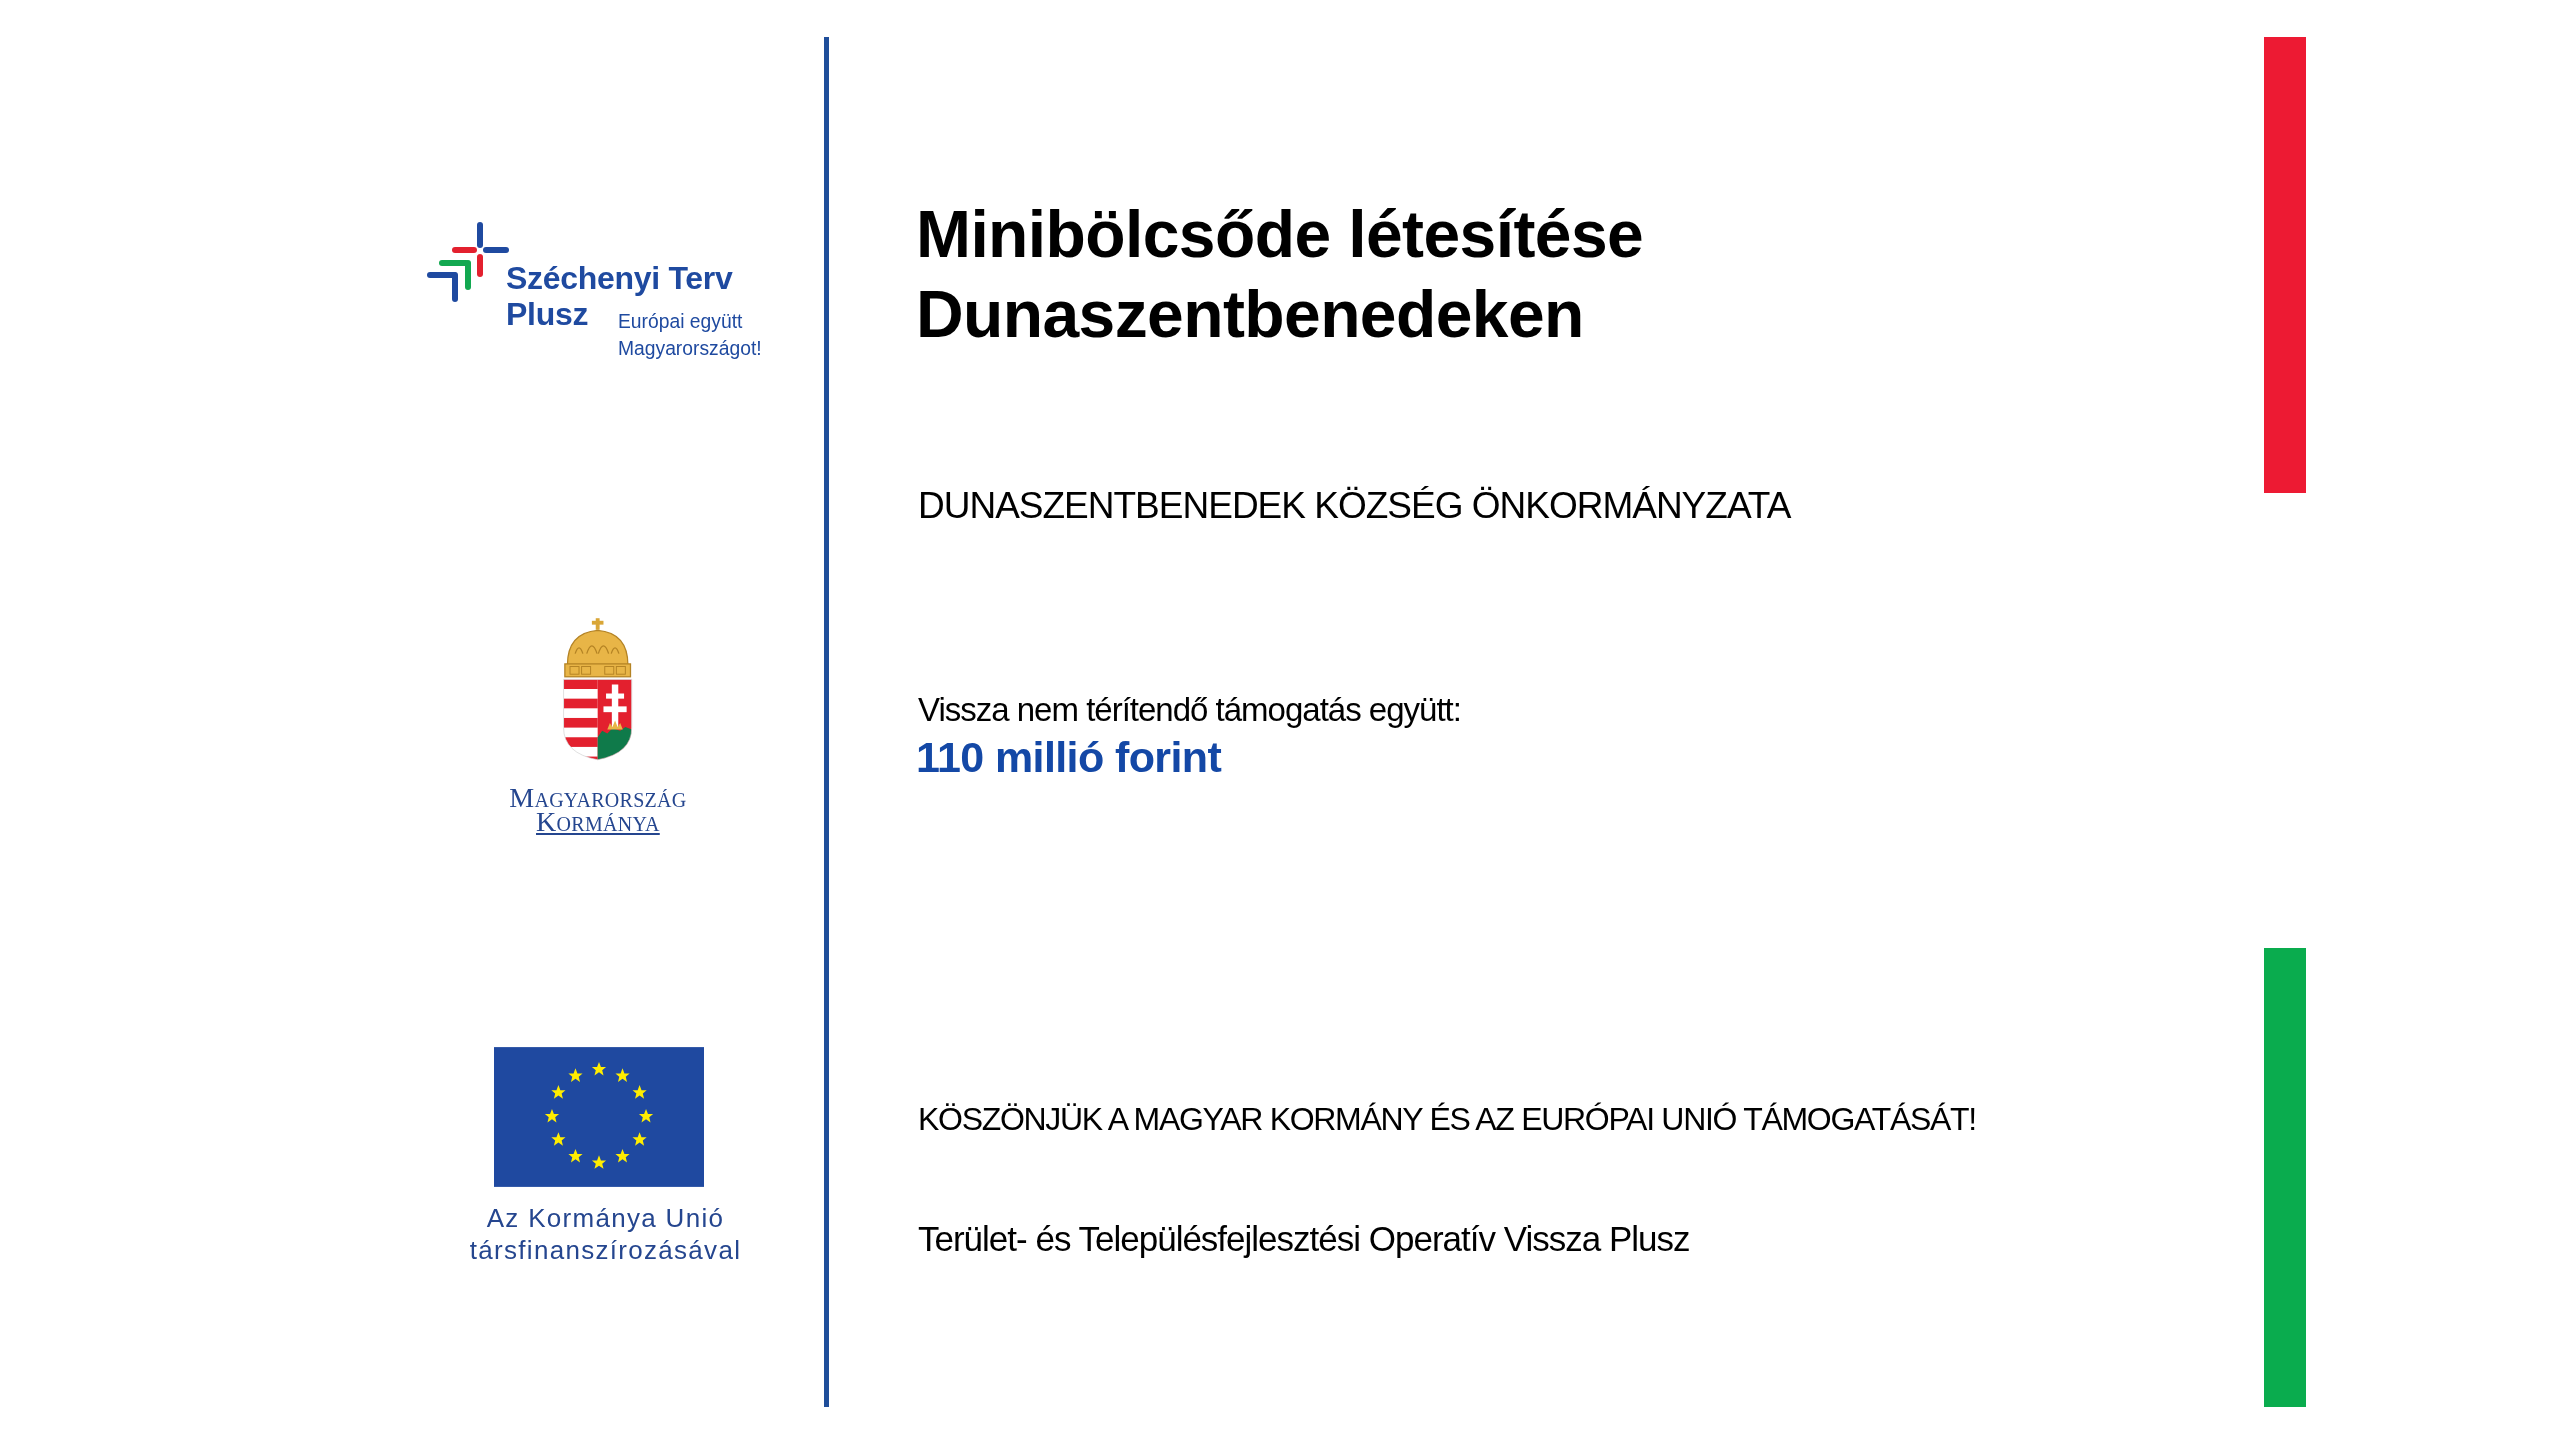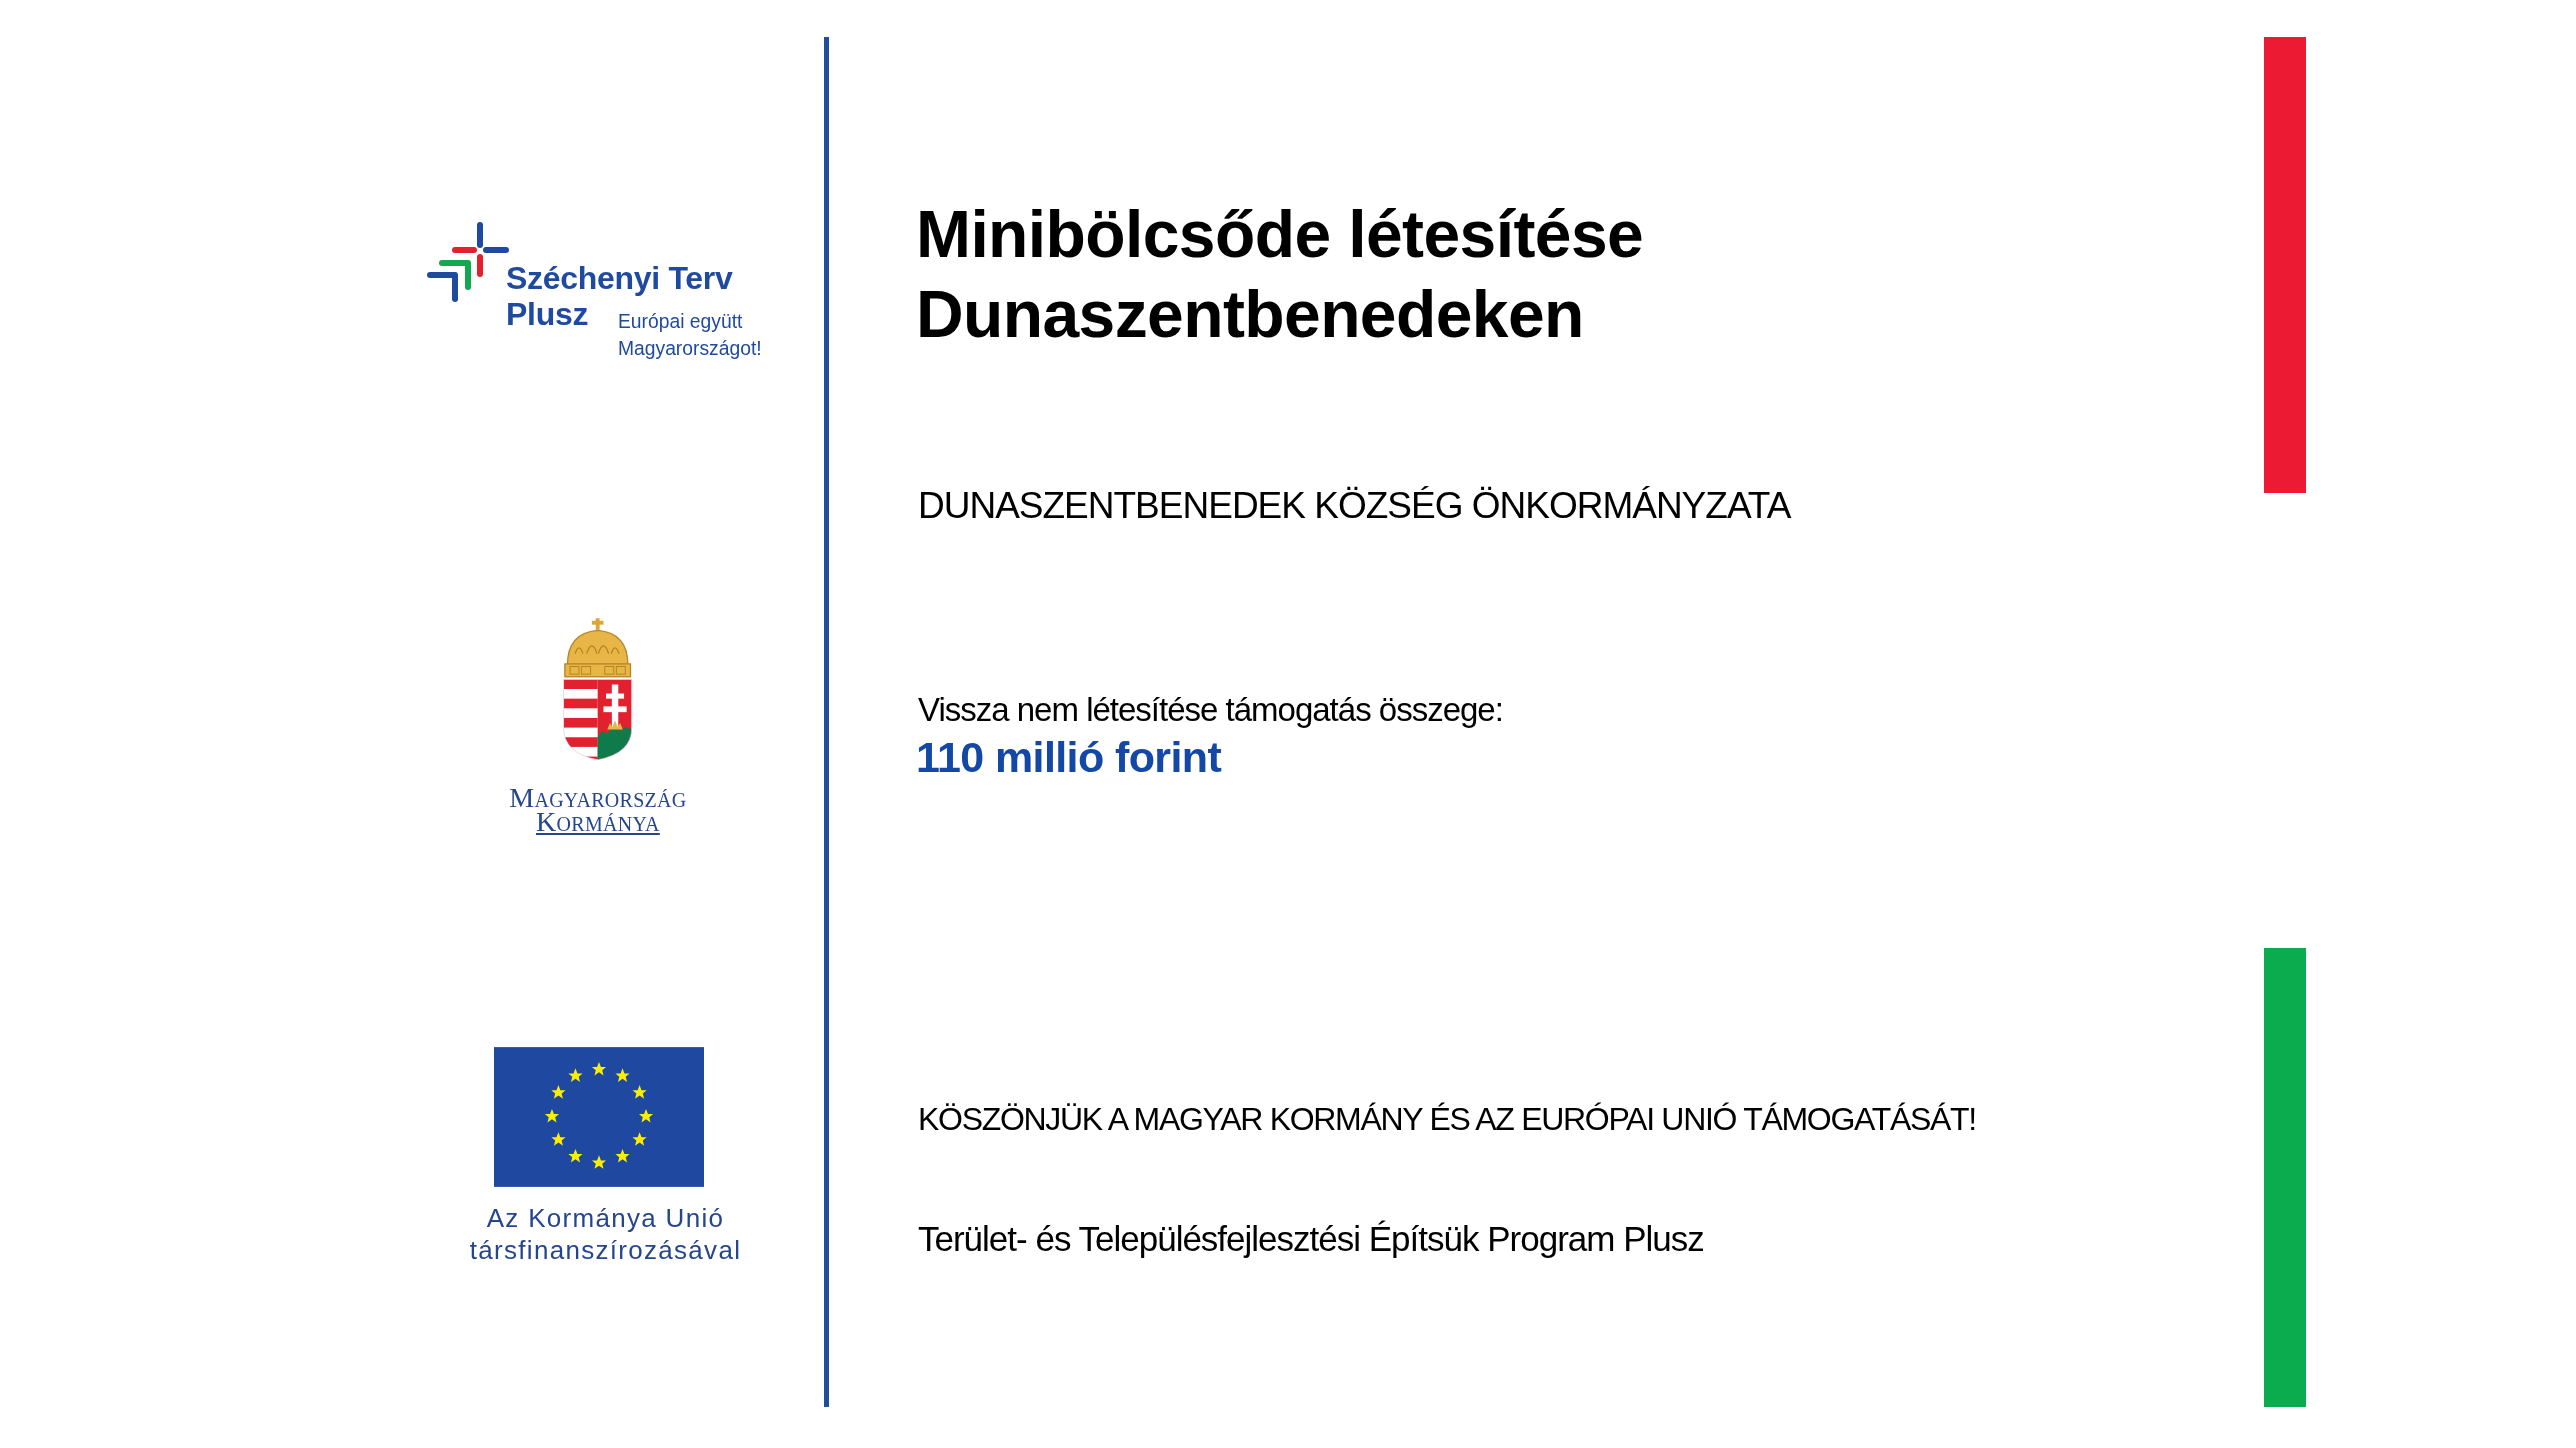--- a/index.html
+++ b/index.html
@@ -103,19 +103,19 @@
   </svg>
   <div class="txt" style="left:0; top:158px; width:309px; text-align:center; font-size:26px; color:#25468f; letter-spacing:1.3px;">Az Kormánya Unió</div>
   <div class="txt" style="left:0; top:190px; width:309px; text-align:center; font-size:26px; color:#25468f; letter-spacing:1.3px;">társfinanszírozásával</div>
 </div>
 
 <div class="txt" style="left:916px; top:201px; font-size:66px; font-weight:bold; color:#000; letter-spacing:-0.6px;">Minibölcsőde létesítése</div>
 <div class="txt" style="left:916px; top:281px; font-size:66px; font-weight:bold; color:#000; letter-spacing:-0.6px;">Dunaszentbenedeken</div>
 
 <div class="txt" style="left:918px; top:487px; font-size:37px; color:#000; letter-spacing:-1px;text-align:right;">DUNASZENTBENEDEK KÖZSÉG ÖNKORMÁNYZATA</div>
 
-<div class="txt" style="left:918px; top:693px; font-size:33px; color:#000; letter-spacing:-1px;">Vissza nem létesítése támogatás összege:</div>
+<div class="txt" style="left:918px; top:693px; font-size:33px; color:#000; letter-spacing:-1px;">Vissza nem térítendő támogatás együtt:</div>
 <div class="txt" style="left:916px; top:736px; font-size:43px; font-weight:bold; color:#1448a6; letter-spacing:-0.6px;">110 millió forint</div>
 
 <div class="txt" style="left:918px; top:1103px; font-size:32px; color:#000; letter-spacing:-1.3px;">KÖSZÖNJÜK A MAGYAR KORMÁNY ÉS AZ EURÓPAI UNIÓ TÁMOGATÁSÁT!</div>
 
-<div class="txt" style="left:918px; top:1221px; font-size:35px; color:#000; letter-spacing:-1px;">Terület- és Településfejlesztési Építsük Program Plusz</div>
+<div class="txt" style="left:918px; top:1221px; font-size:35px; color:#000; letter-spacing:-1px;">Terület- és Településfejlesztési Operatív Vissza Plusz</div>
 
 
 </body></html>

